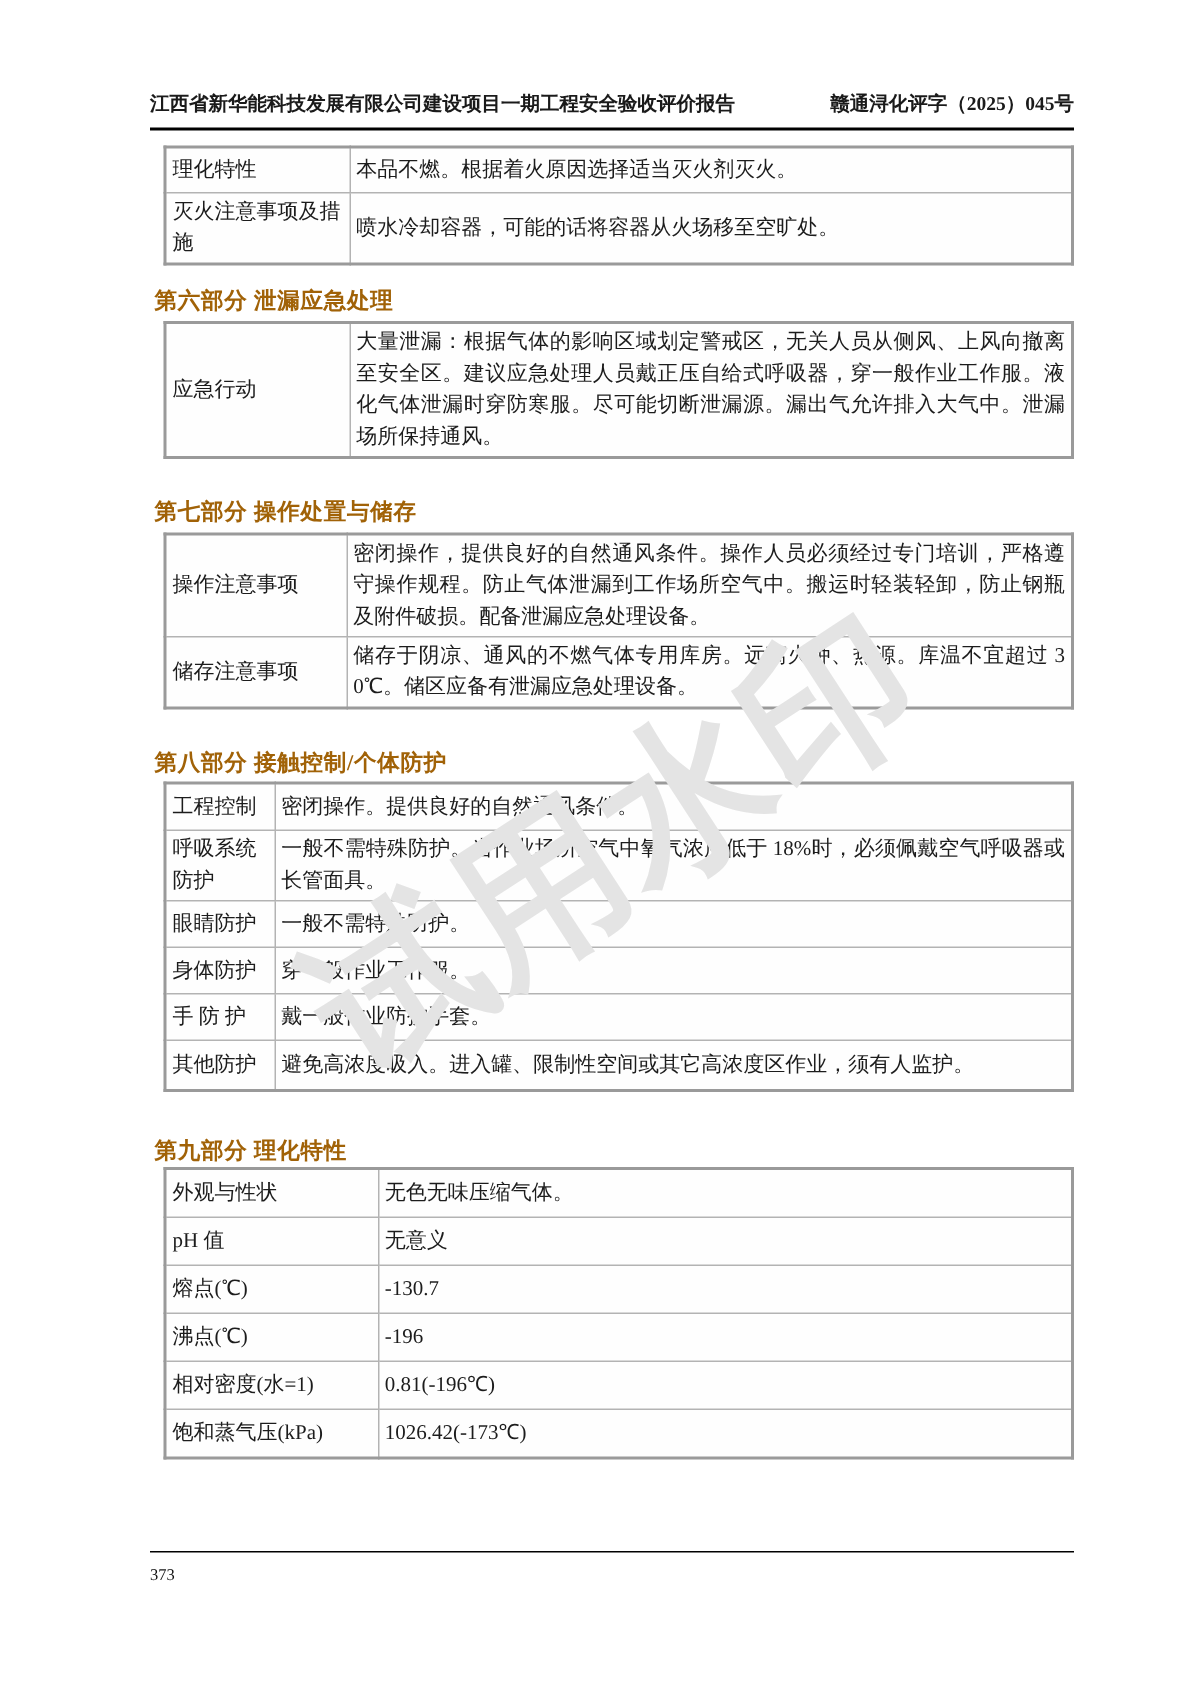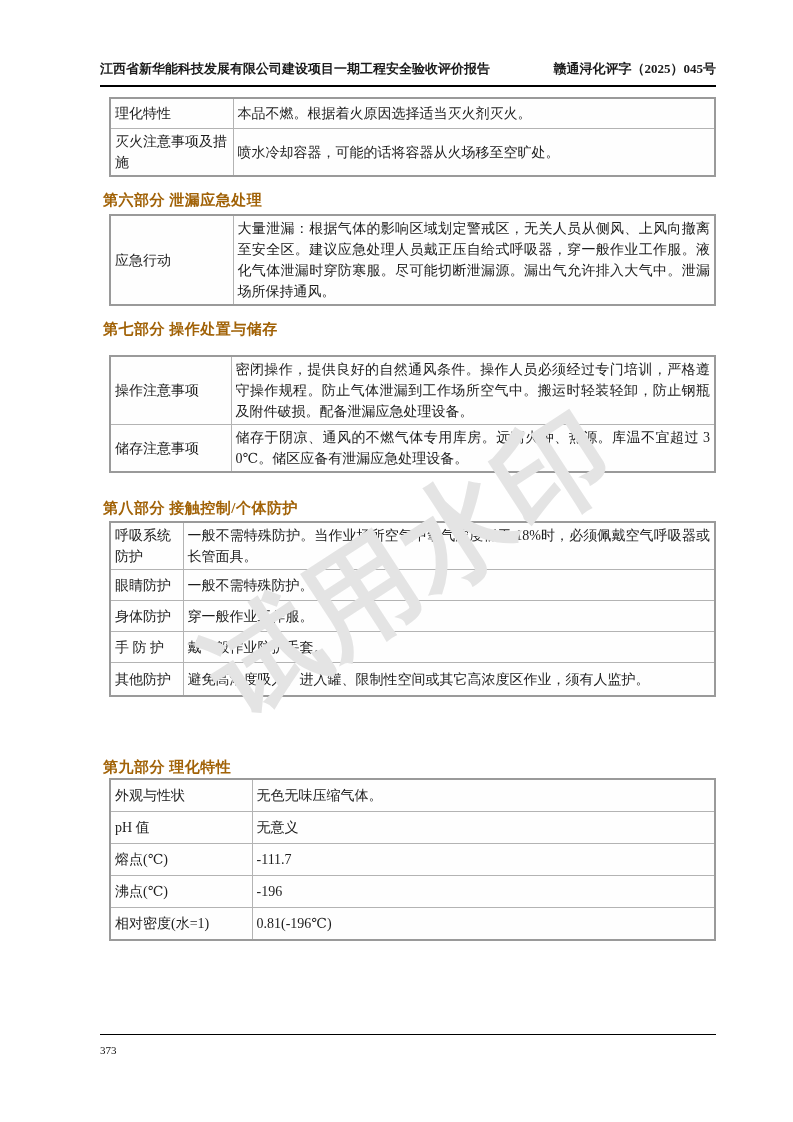--- a/index.html
+++ b/index.html
@@ -1,21 +1,21 @@
 <!DOCTYPE html>
 <html><head>
 <meta charset="utf-8">
 <style>
   html,body{margin:0;padding:0;}
   body{
     width:793px;height:1122px;position:relative;background:#ffffff;
     font-family:"Liberation Serif","DejaVu Serif",serif;color:#1a1a1a;
     overflow:hidden;
   }
-  .page{position:absolute;inset:0;}
+  .page{position:absolute;inset:0;font-family:Liberation Serif, serif;}
   .header{
     position:absolute;left:100px;top:60px;width:616px;
     display:flex;justify-content:space-between;align-items:baseline;
     font-size:13px;font-weight:bold;white-space:nowrap;
   }
   .header-rule{
     position:absolute;left:100px;top:85px;width:616px;height:2px;background:#000;
   }
   h2.sec-title{
     position:absolute;left:103px;margin:0;font-size:15px;font-weight:bold;color:#a16207;
@@ -80,21 +80,21 @@
         <col>
       </colgroup>
     <tbody>
         <tr>
       <td style="height:84px">应急行动</td>
       <td class="val">大量泄漏：根据气体的影响区域划定警戒区，无关人员从侧风、上风向撤离至安全区。建议应急处理人员戴正压自给式呼吸器，穿一般作业工作服。液化气体泄漏时穿防寒服。尽可能切断泄漏源。漏出气允许排入大气中。泄漏场所保持通风。</td>
     </tr>
   </tbody>
     </table>
 
-  <h2 class="sec-title" style="top:320px">第七部分 操作处置与储存</h2>
+  <h2 class="sec-title" style="top:332px">第七部分 操作处置与储存</h2>
   <table class="tbl" style="top:355px">
     <colgroup>
         <col style="width:121px">
         <col>
       </colgroup>
     <tbody>
         <tr>
       <td style="height:63px">操作注意事项</td>
       <td class="val">密闭操作，提供良好的自然通风条件。操作人员必须经过专门培训，严格遵守操作规程。防止气体泄漏到工作场所空气中。搬运时轻装轻卸，防止钢瓶及附件破损。配备泄漏应急处理设备。</td>
     </tr>
@@ -105,20 +105,24 @@
   </tbody>
     </table>
 
   <h2 class="sec-title" style="top:499px">第八部分 接触控制/个体防护</h2>
   <table class="tbl" style="top:521px">
     <colgroup>
         <col style="width:73px">
         <col>
       </colgroup>
     <tbody>
+        <tr>
+      <td style="height:26px">工程控制</td>
+      <td class="val">密闭操作。提供良好的自然通风条件。</td>
+    </tr>
     <tr>
       <td style="height:42px">呼吸系统防护</td>
       <td class="val">一般不需特殊防护。当作业场所空气中氧气浓度低于 18%时，必须佩戴空气呼吸器或长管面具。</td>
     </tr>
     <tr>
       <td style="height:26px">眼睛防护</td>
       <td class="val">一般不需特殊防护。</td>
     </tr>
     <tr>
       <td style="height:26px">身体防护</td>
@@ -145,29 +149,33 @@
         <tr>
       <td style="height:27px">外观与性状</td>
       <td class="val">无色无味压缩气体。</td>
     </tr>
     <tr>
       <td style="height:27px">pH 值</td>
       <td class="val">无意义</td>
     </tr>
     <tr>
       <td style="height:27px">熔点(℃)</td>
-      <td class="val">-111.7</td>
+      <td class="val">-130.7</td>
     </tr>
     <tr>
       <td style="height:27px">沸点(℃)</td>
       <td class="val">-196</td>
     </tr>
     <tr>
       <td style="height:27px">相对密度(水=1)</td>
       <td class="val">0.81(-196℃)</td>
+    </tr>
+    <tr>
+      <td style="height:27px">饱和蒸气压(kPa)</td>
+      <td class="val">1026.42(-173℃)</td>
     </tr>
   </tbody>
     </table>
 
   <div class="watermark">试用水印</div>
 
   <div class="footer-rule"></div>
   <div class="page-number">373</div>
 
 </div>

